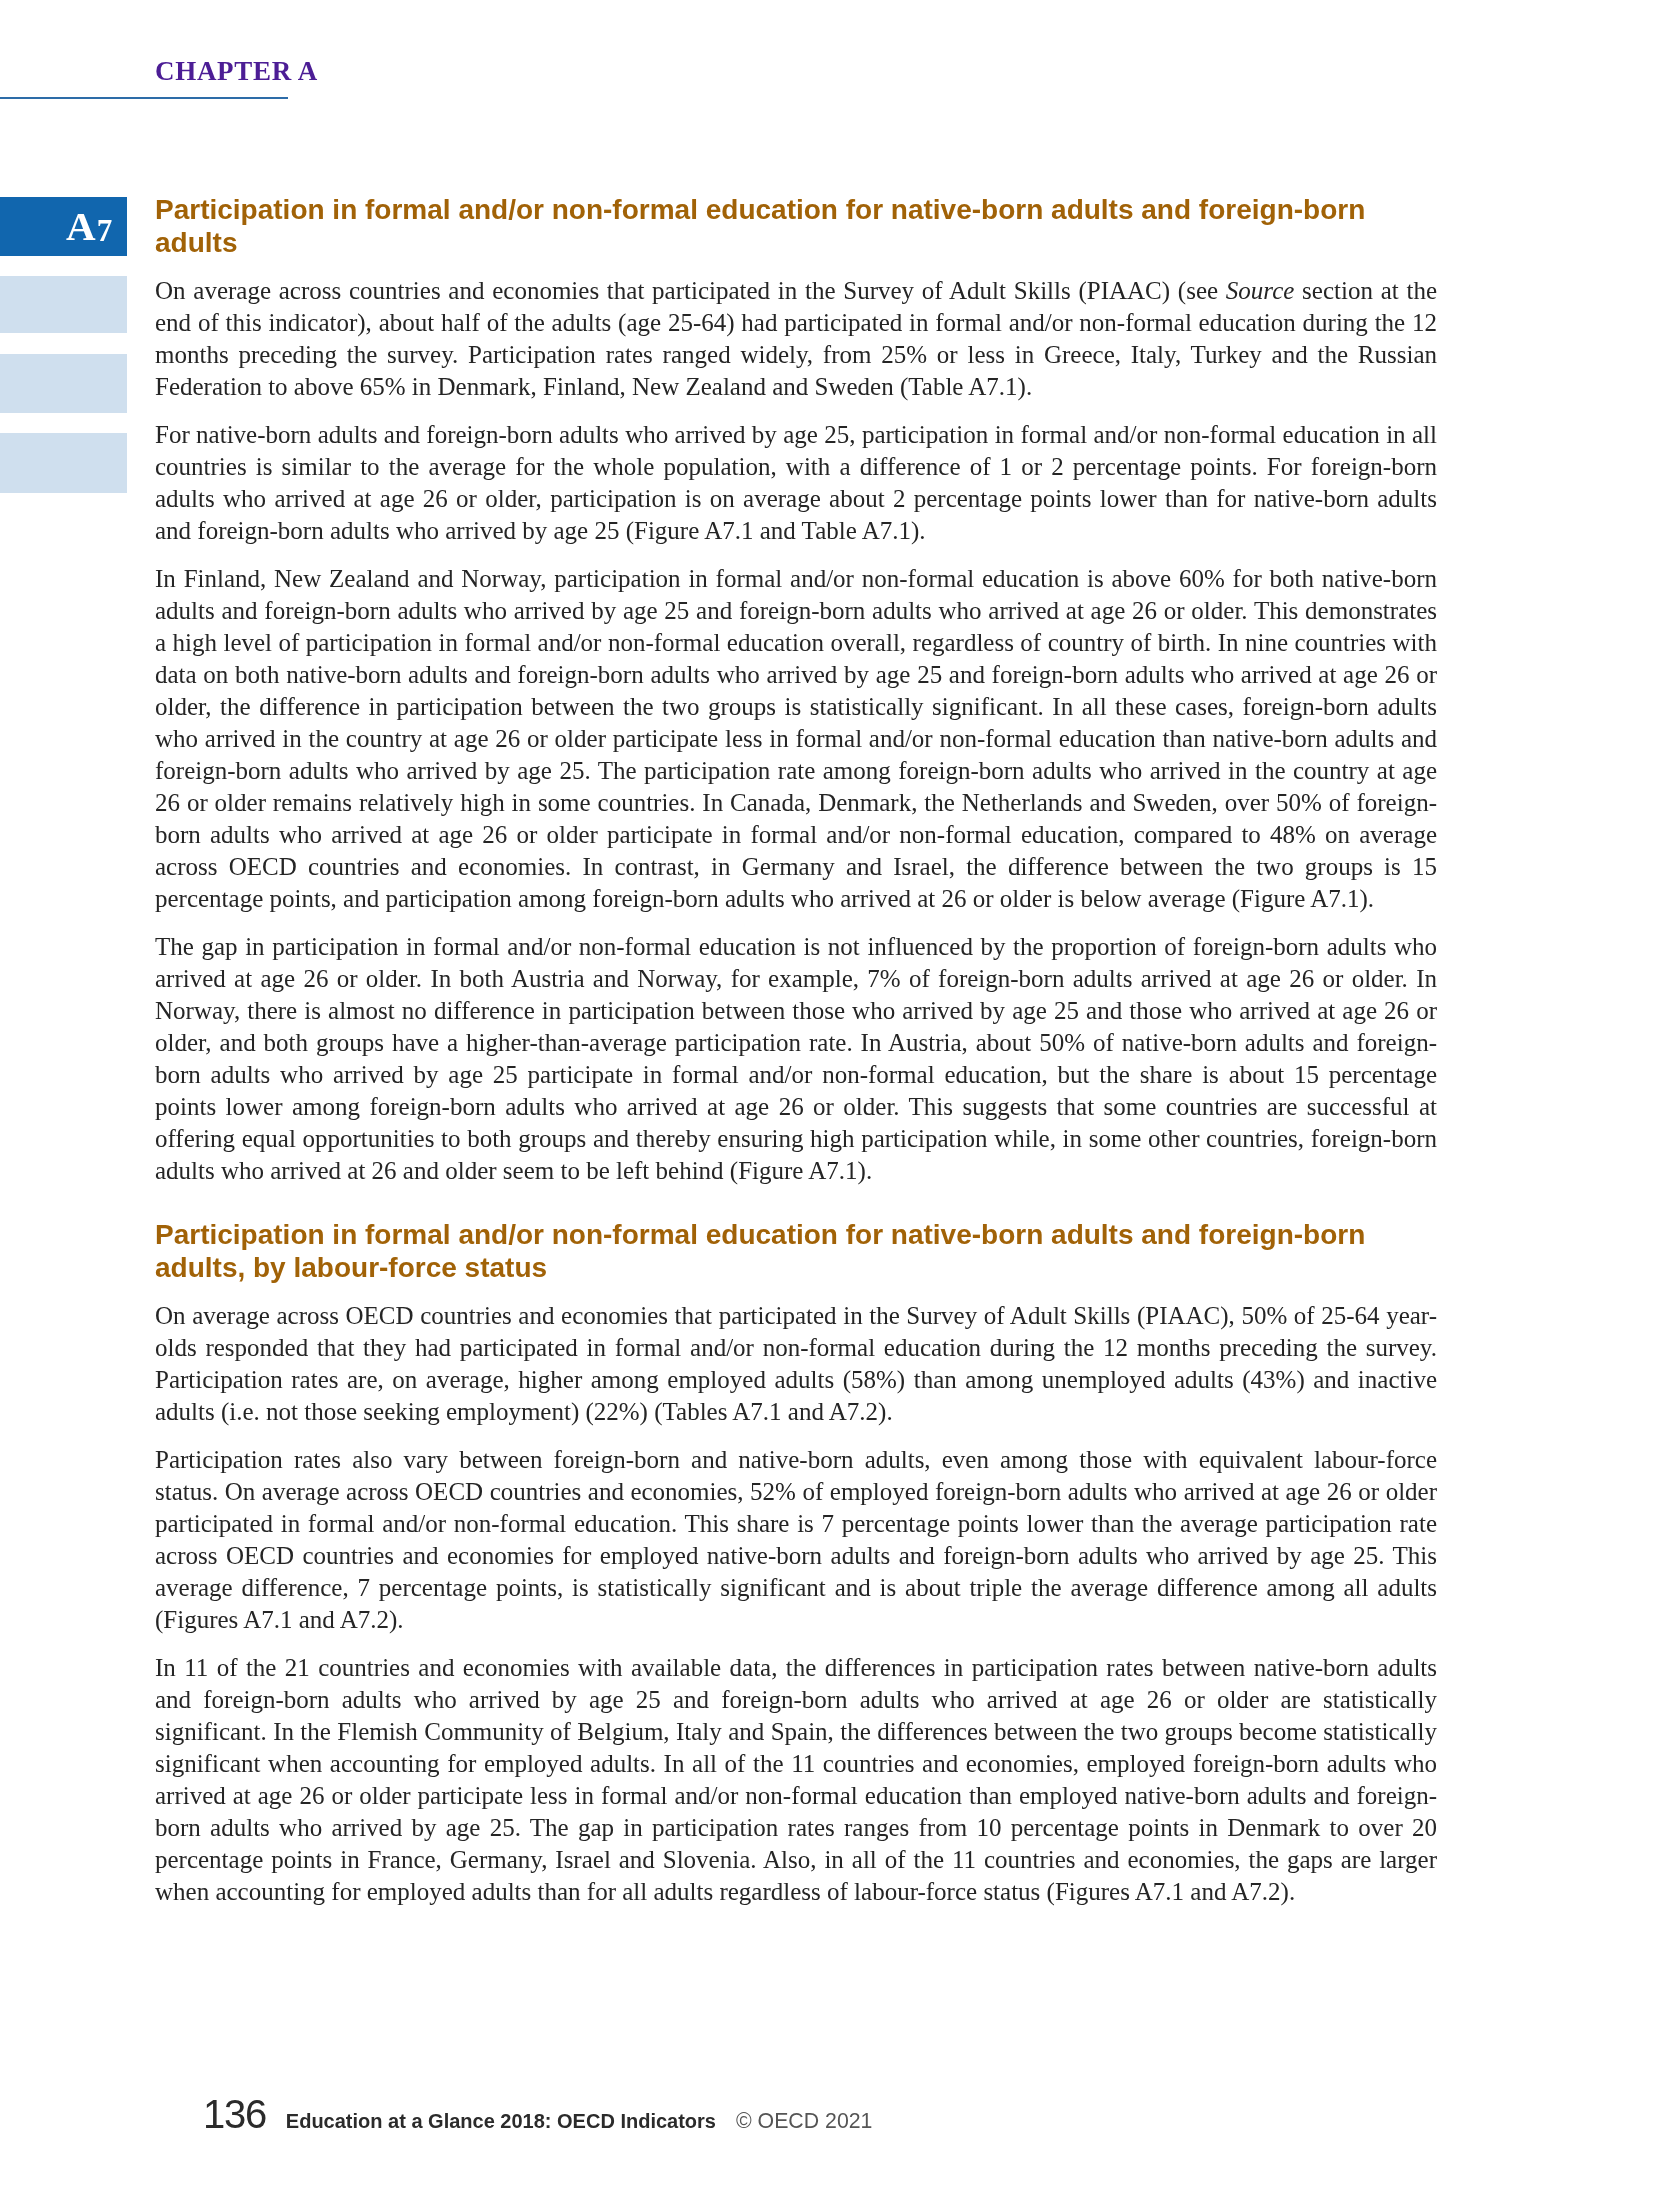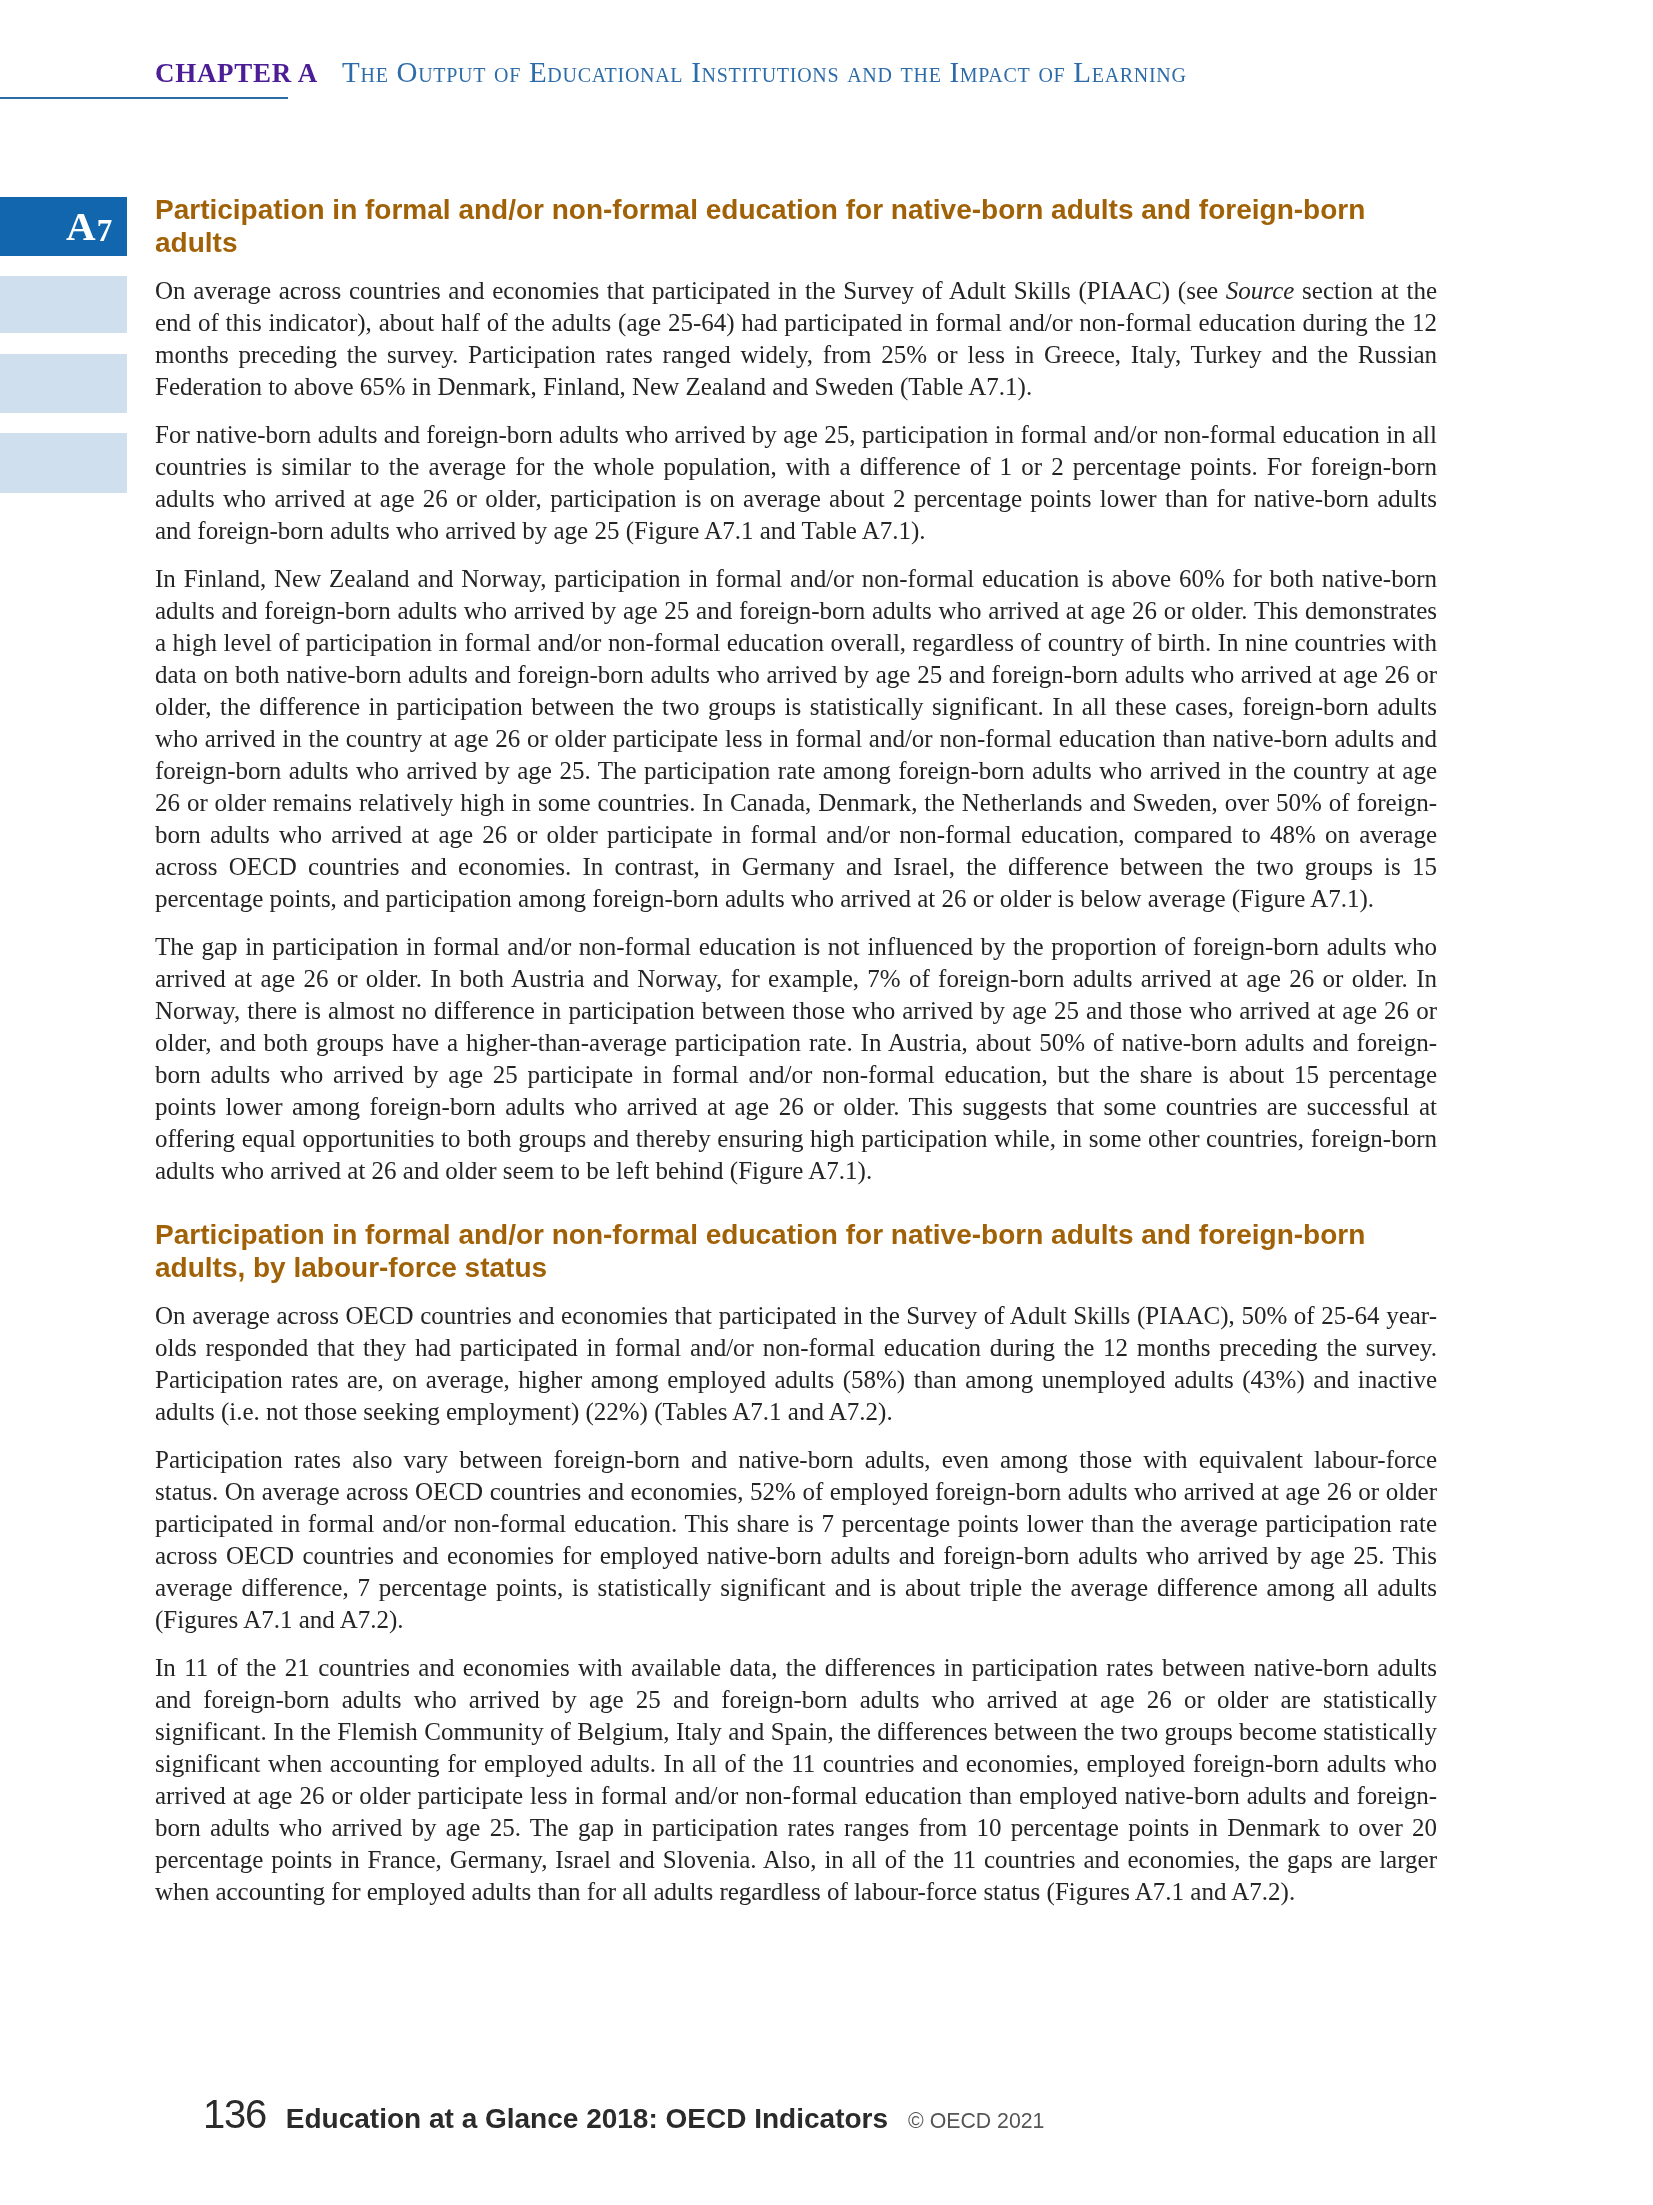--- a/index.html
+++ b/index.html
@@ -121,39 +121,38 @@
     font-family:"Liberation Sans", sans-serif;
     font-weight:400;
     font-size:40px;
     letter-spacing:-1.3px;
     color:#2b2b2b;
     margin-left:48px;
   }
   .book-title{
     font-family:"Liberation Sans", sans-serif;
     font-weight:700;
-    font-size:28px;
+    font-size:20px;
     color:#2b2b2b;
   }
   .copyright{
     font-family:"Liberation Sans", sans-serif;
     font-weight:400;
     font-size:21.3px;
     color:#555555;
   }
 </style>
 </head>
 <body>
 
 <div class="page">
 
   <div class="header">
     <div class="header-inner">
       <span class="chapter-label">CHAPTER A</span>
-      <span class="chapter-title">The Output of Educational Institutions and the Impact of Learning</span>
     </div>
     <div class="header-rule"></div>
   </div>
 
   <div class="sidebar">
     <div class="badge">
       <span class="big">A</span>
       <span class="small">7</span>
     </div>
     <div class="side-block sb1"></div>

